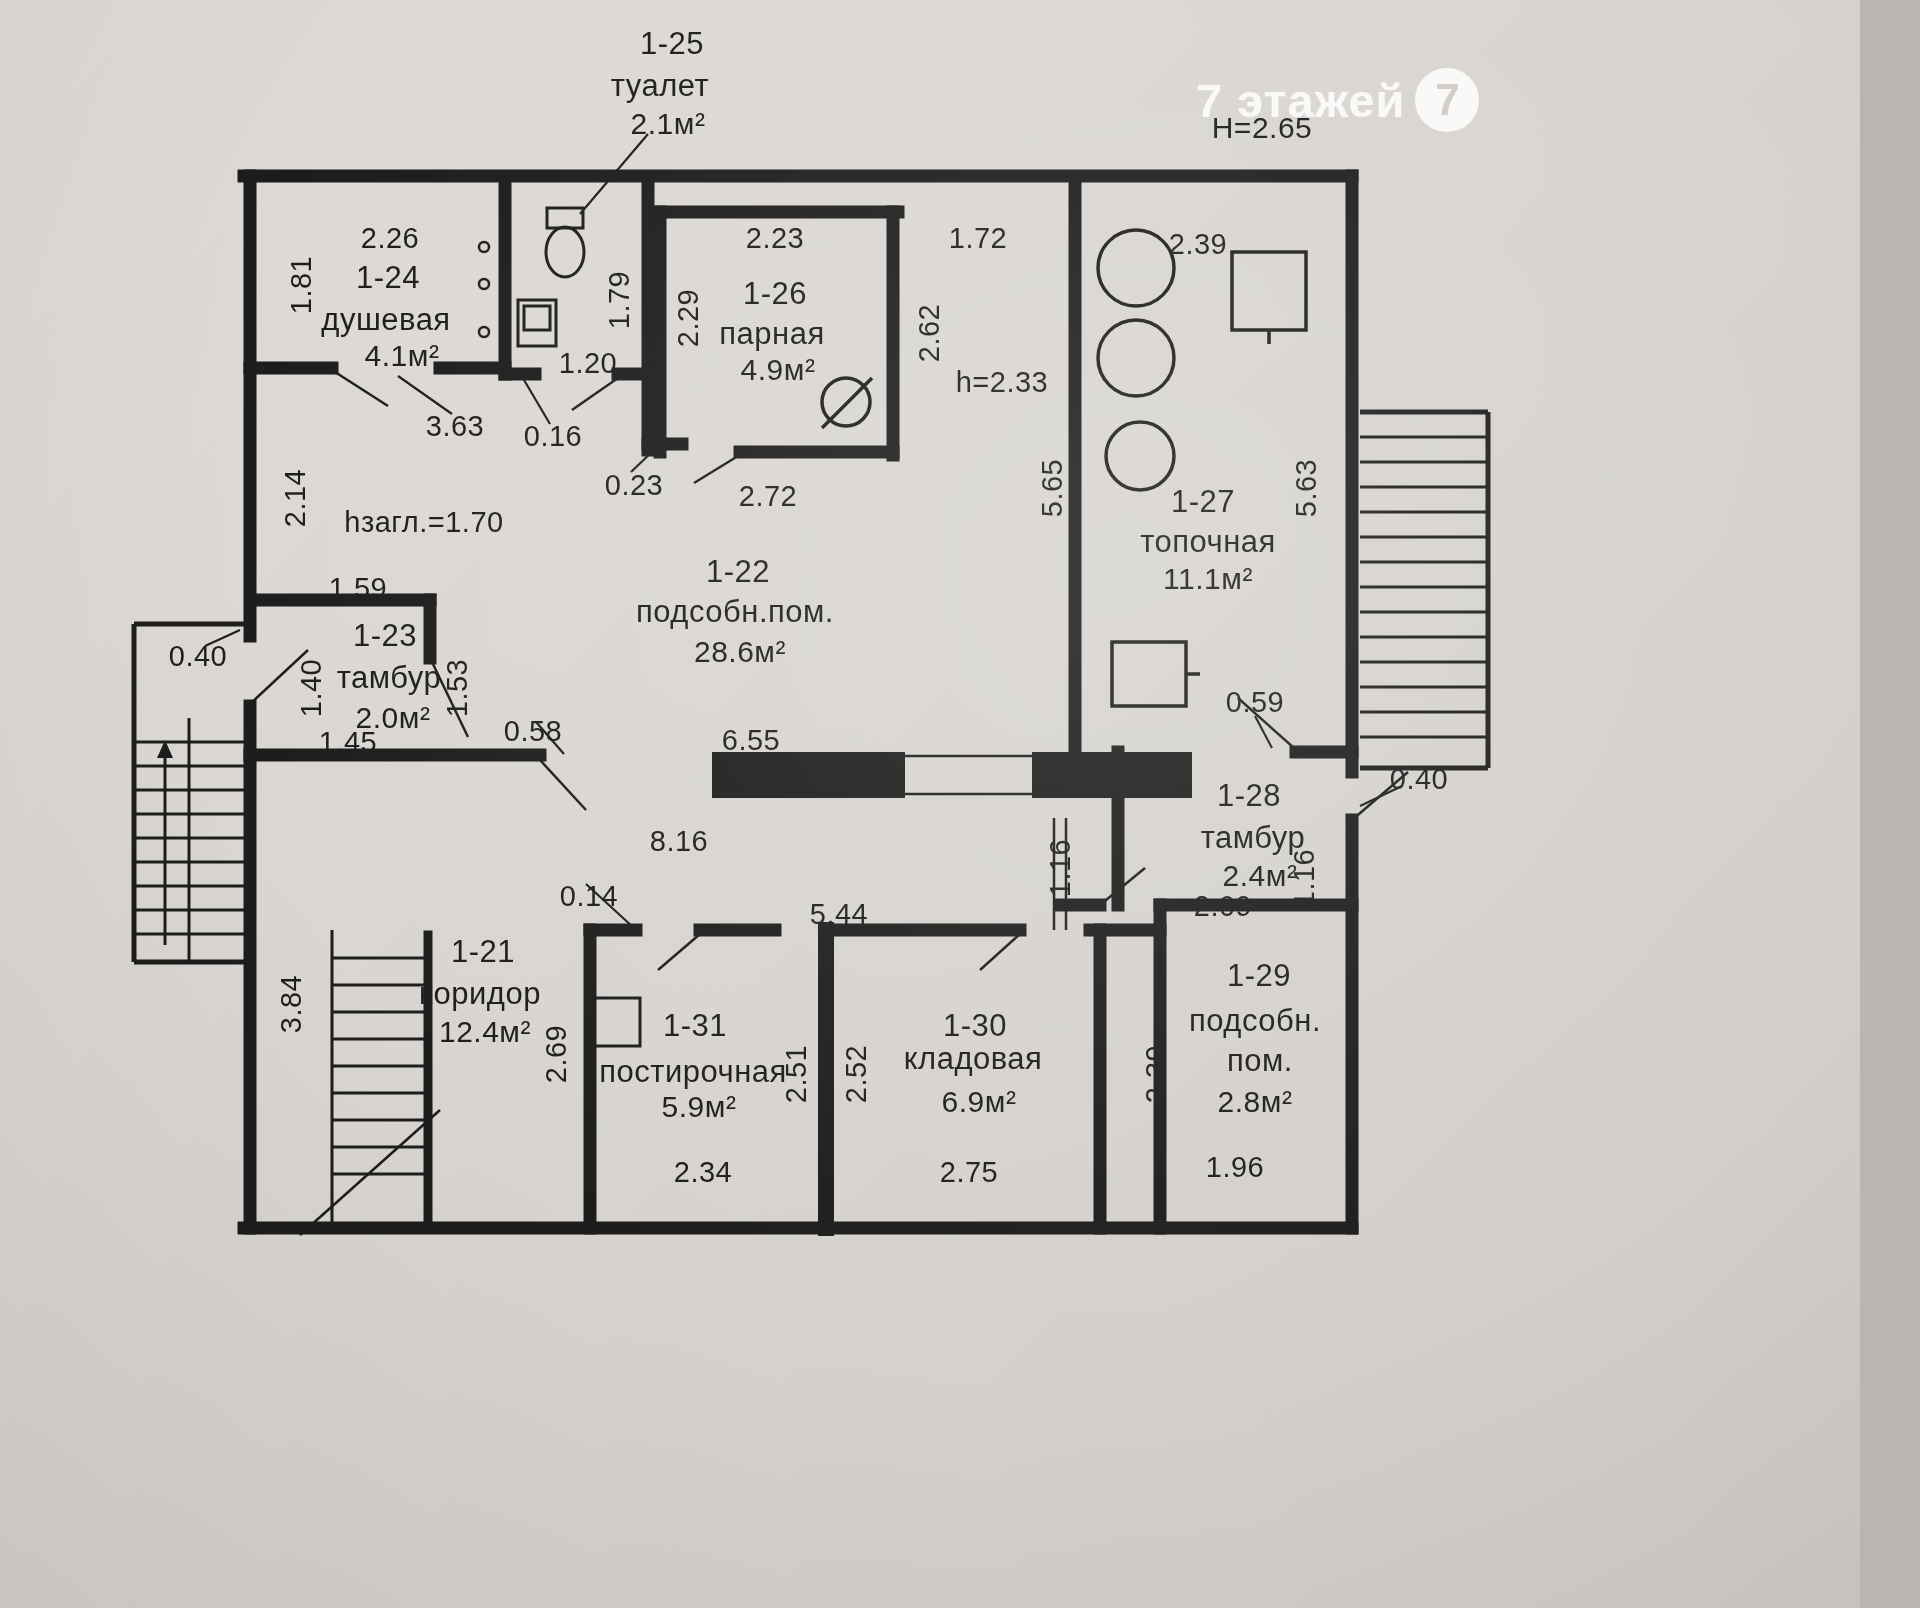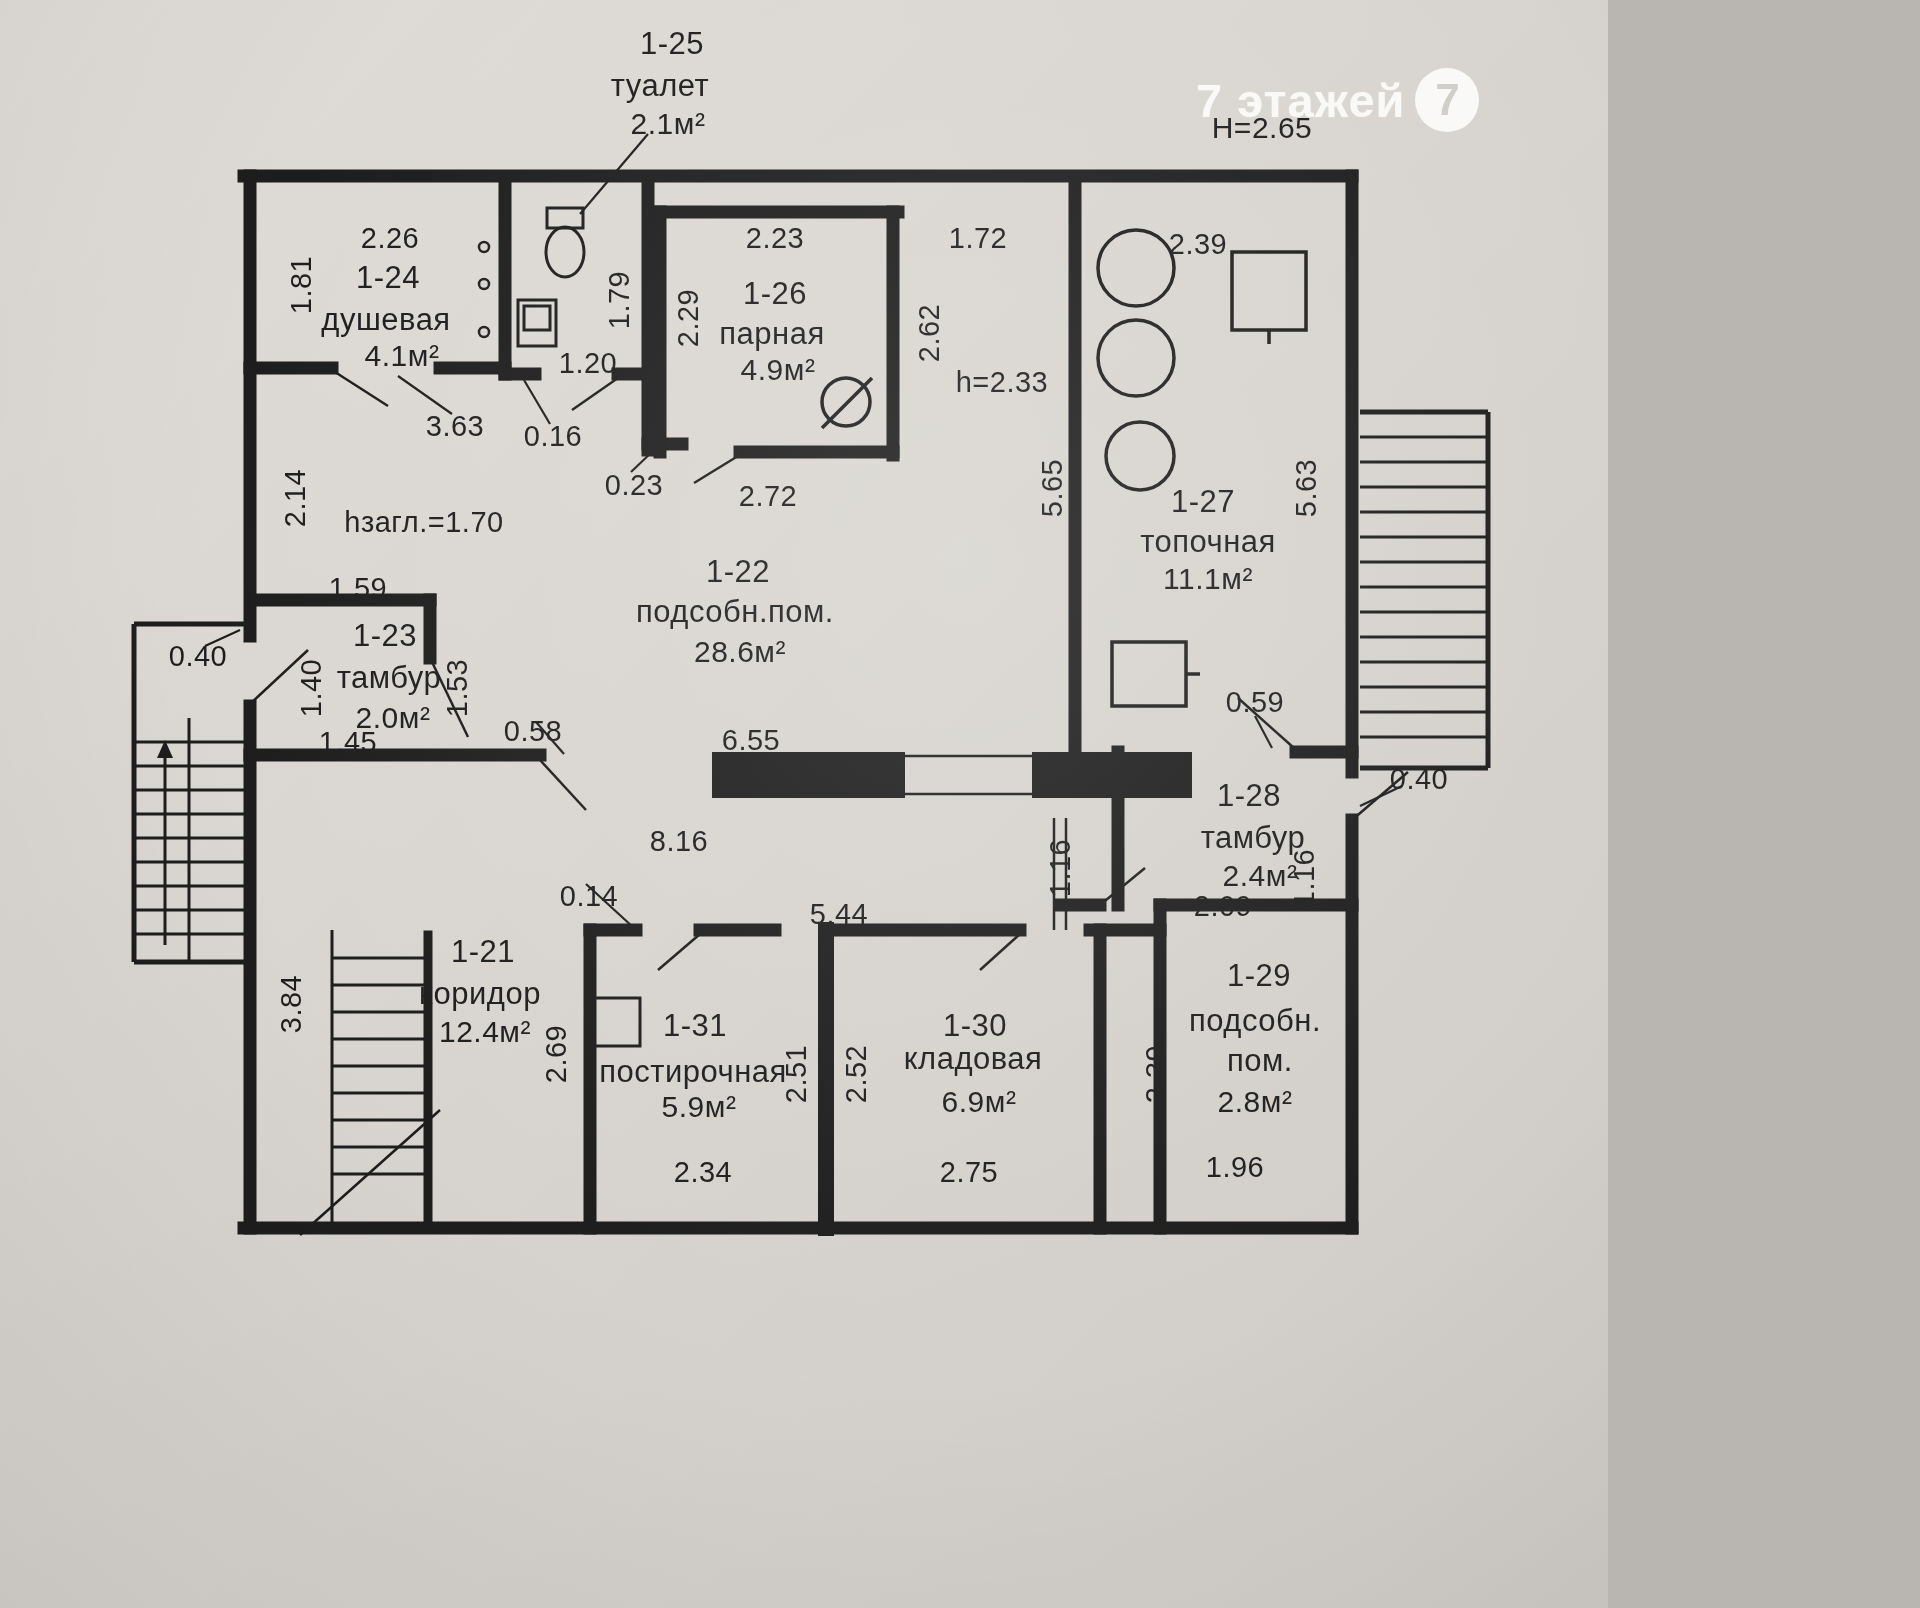--- a/index.html
+++ b/index.html
@@ -1,18 +1,18 @@
 <!DOCTYPE html>
 <html><head>
 <meta charset="utf-8">
 <style>
   html,body{margin:0;padding:0;background:#b9b6b1;}
   .page{
     position:relative;
-    width:1608px;height:1608px;
+    width:1860px;height:1608px;
     background:linear-gradient(135deg,#e0ddd8 0%,#d8d5d0 45%,#cfccc7 100%);
     overflow:hidden;
     font-family:"Liberation Sans", sans-serif;
   }
   .page::after{
     content:"";position:absolute;inset:0;pointer-events:none;
     background:radial-gradient(ellipse at 60% 35%, rgba(255,255,255,0.14) 0%, rgba(0,0,0,0.0) 55%, rgba(0,0,0,0.07) 100%);
   }
   svg.plan{position:absolute;left:0;top:0;}
   svg.plan text{

